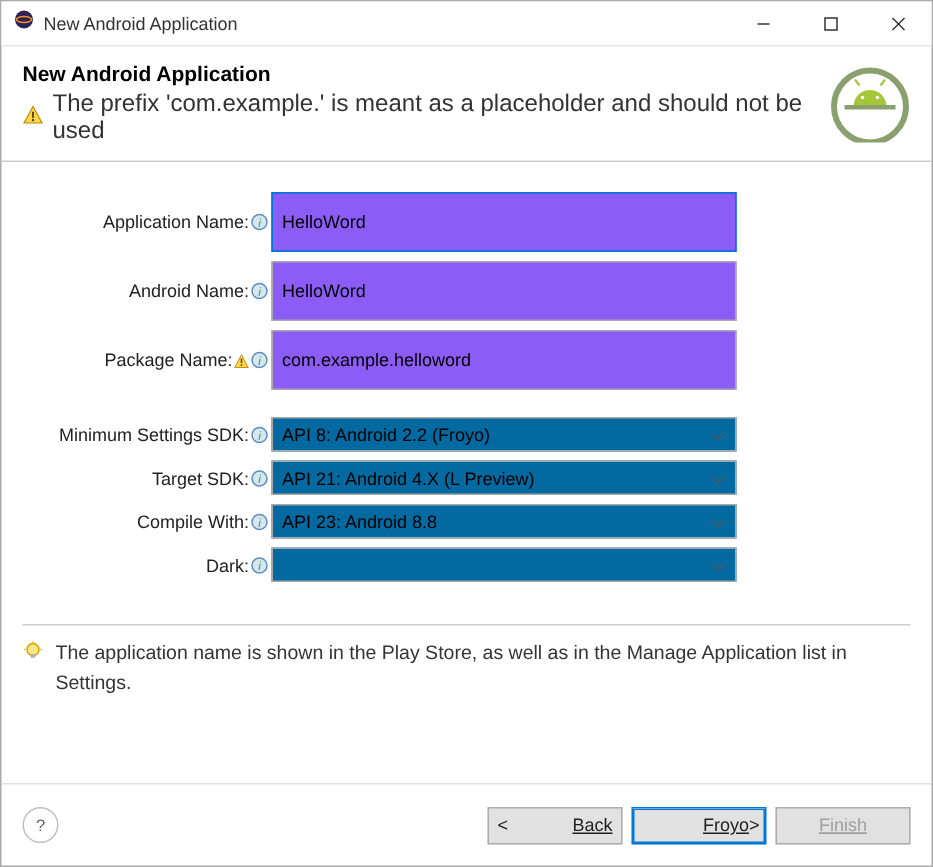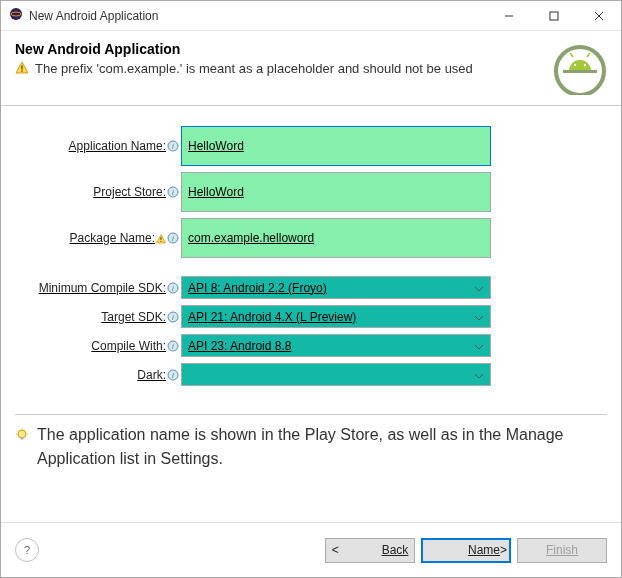--- a/index.html
+++ b/index.html
@@ -6,36 +6,36 @@
   body { margin: 0; background: #fff; }
   .window { width: 622px; height: 578px; border: 1px solid #aaa; display: flex; flex-direction: column; background: #fff; }
   .titlebar { height: 30px; display: flex; align-items: center; padding: 0 0 0 8px; background: #fff; border-bottom: 1px solid #e5e5e5; }
   .titlebar .title { font-size: 12px; color: #333; flex: 1; }
   .titlebar .eclipse-icon { margin-right: 6px; }
   .win-btns { display: flex; }
   .win-btn { width: 45px; height: 29px; display: flex; align-items: center; justify-content: center; font-size: 11px; color: #333; }
   .header { display: flex; padding: 10px 14px 10px 14px; }
   .header-left { flex: 1; }
   .header h1 { font-size: 14px; font-weight: bold; margin: 0 0 4px 0; color: #000; }
-  .header .warning-line { display: flex; font-size: 13px; color: #333; margin-top: 4px; }
+  .header .warning-line { display: flex; align-items: center; font-size: 16px; color: #333; margin-top: 4px; }
   .header .warning-line .warn-icon { margin-right: 6px; }
   .android-logo { width: 54px; height: 54px; }
   .divider { height: 1px; background: #ccc; margin: 0; }
   .form-area { padding: 20px 10px 10px 10px; }
-  .form-row { display: flex; margin-bottom: 6px; text-decoration: underline; }
+  .form-row { display: flex; margin-bottom: 6px; }
   .form-label { width: 170px; text-align: right; font-size: 12px; color: #222; padding-right: 2px; display: flex; justify-content: flex-end; align-items: center; gap: 1px; }
   .info-icon { display: inline-block; width: 12px; height: 12px; }
   .warn-tiny { display:inline-block; width:10px; height:10px; }
-  .text-input { flex: 1; min-width: 0; max-width: 310px; height: 40px; border: 1px solid #a9a9a9; font-size: 12px; padding: 12px 6px; background: #86efac; }
+  .text-input { flex: 1; min-width: 0; max-width: 310px; height: 40px; border: 1px solid #a9a9a9; font-size: 12px; padding: 12px 6px; background: #8b5cf6; }
   .text-input.focused { border: 1px solid #0078d7; outline: 1px solid #0078d7; outline-offset: -1px; }
-  .select { flex: 1; min-width: 0; max-width: 310px; height: 23px; border: 1px solid #a9a9a9; background: #14b8a6; font-size: 12px; padding: 0 22px 0 6px; position: relative; display: flex; align-items: center; }
+  .select { flex: 1; min-width: 0; max-width: 310px; height: 23px; border: 1px solid #a9a9a9; background: #0369a1; font-size: 12px; padding: 0 22px 0 6px; position: relative; display: flex; align-items: center; }
   .select .chev { position: absolute; right: 6px; top: 50%; transform: translateY(-50%); }
   .gap { height: 12px; }
   .tip-divider { height: 1px; background: #ccc; margin: 12px 14px 8px; }
-  .tip { display: flex; padding: 0 14px; font-size: 16px; color: #333; line-height: 1.5; }
+  .tip { display: flex; padding: 0 14px; font-size: 13px; color: #333; line-height: 1.5; }
   .tip .bulb { margin-right: 8px; flex-shrink: 0; margin-top: 2px; }
   .spacer { flex: 1; }
   .footer { height: 55px; border-top: 1px solid #e0e0e0; display: flex; align-items: center; padding: 0 14px; }
   .help-btn { width: 24px; height: 24px; border: 1px solid #c0c0c0; border-radius: 50%; display: flex; align-items: center; justify-content: center; font-size: 13px; color: #555; }
   .footer-btns { margin-left: auto; display: flex; gap: 6px; }
   .btn { width: 90px; height: 25px; border: 1px solid #adadad; background: #e1e1e1; font-size: 12px; display: flex; align-items: center; justify-content: center; color: #222; }
   .btn.default { border: 1px solid #0078d7; box-shadow: 0 0 0 1px #0078d7 inset; }
   .btn.disabled { color: #a0a0a0; text-decoration: underline; }
   .btn .underline { text-decoration: underline; margin-left: 43px; }
 </style>
@@ -107,21 +107,21 @@
         <span class="info-icon"><svg width="12" height="12">
               <circle cx="6" cy="6" r="5" fill="#d9e6f2" stroke="#5a8fbf"></circle>
               <text x="6" y="9" text-anchor="middle" font-size="8" fill="#2a5" font-family="serif" font-style="italic">i</text>
             </svg></span>
       </div>
       <input class="text-input focused" value="HelloWord" style="">
     </div>
 
     <div class="form-row">
       <div class="form-label">
-        <span>Project Store:</span>
+        <span>Android Name:</span>
         <span class="info-icon"><svg width="12" height="12">
               <circle cx="6" cy="6" r="5" fill="#d9e6f2" stroke="#5a8fbf"></circle>
               <text x="6" y="9" text-anchor="middle" font-size="8" fill="#2a5" font-family="serif" font-style="italic">i</text>
             </svg></span>
       </div>
       <input class="text-input" value="HelloWord" style="">
     </div>
 
     <div class="form-row">
       <div class="form-label">
@@ -136,21 +136,21 @@
               <text x="6" y="9" text-anchor="middle" font-size="8" fill="#2a5" font-family="serif" font-style="italic">i</text>
             </svg></span>
       </div>
       <input class="text-input" value="com.example.helloword" style="">
     </div>
 
     <div class="gap"></div>
 
     <div class="form-row">
       <div class="form-label">
-        <span>Minimum Compile SDK:</span>
+        <span>Minimum Settings SDK:</span>
         <span class="info-icon"><svg width="12" height="12">
               <circle cx="6" cy="6" r="5" fill="#d9e6f2" stroke="#5a8fbf"></circle>
               <text x="6" y="9" text-anchor="middle" font-size="8" fill="#2a5" font-family="serif" font-style="italic">i</text>
             </svg></span>
       </div>
       <div class="select">
         <span>API 8: Android 2.2 (Froyo)</span>
         <span class="chev"><svg width="10" height="6">
               <path d="M1 1 L5 5 L9 1" fill="none" stroke="#555" stroke-width="1"></path>
             </svg></span>
@@ -223,19 +223,19 @@
   <div class="spacer"></div>
 
   <div class="footer">
     <div class="help-btn">
       <svg width="12" height="12" viewBox="0 0 12 12">
           <text x="6" y="10" text-anchor="middle" font-size="11" fill="#666">?</text>
         </svg>
     </div>
     <div class="footer-btns">
       <div class="btn">&lt; <span class="underline">Back</span></div>
-      <div class="btn default"><span class="underline">Name</span> &gt;</div>
+      <div class="btn default"><span class="underline">Froyo</span> &gt;</div>
       <div class="btn disabled">
           <span style="text-decoration:underline">Finish</span>
         </div>
     </div>
   </div>
 </div>
 
 </body></html>

